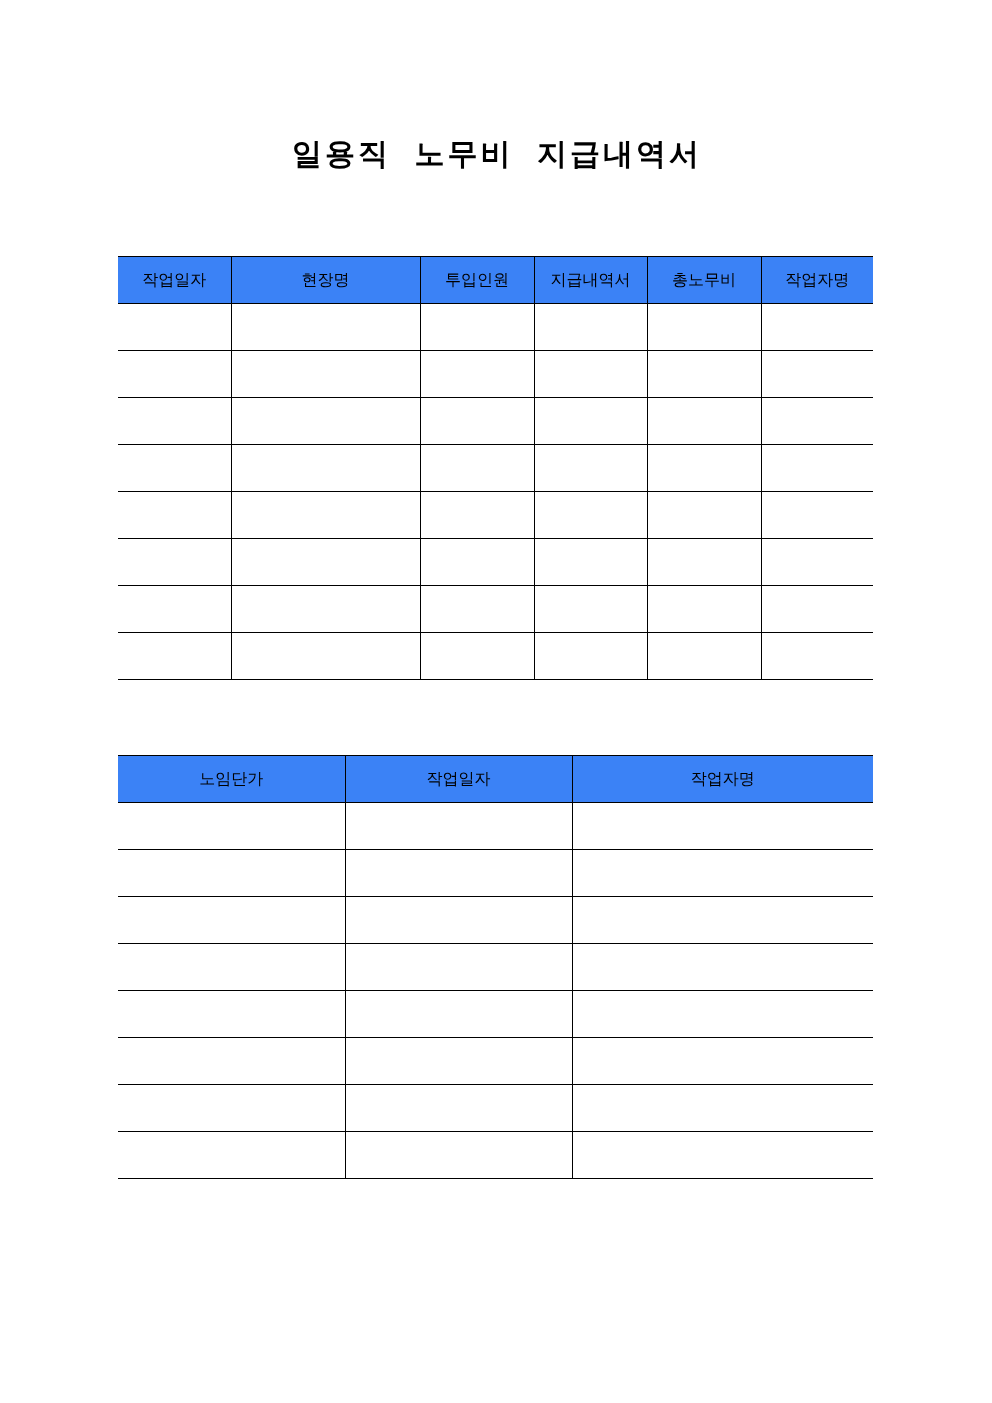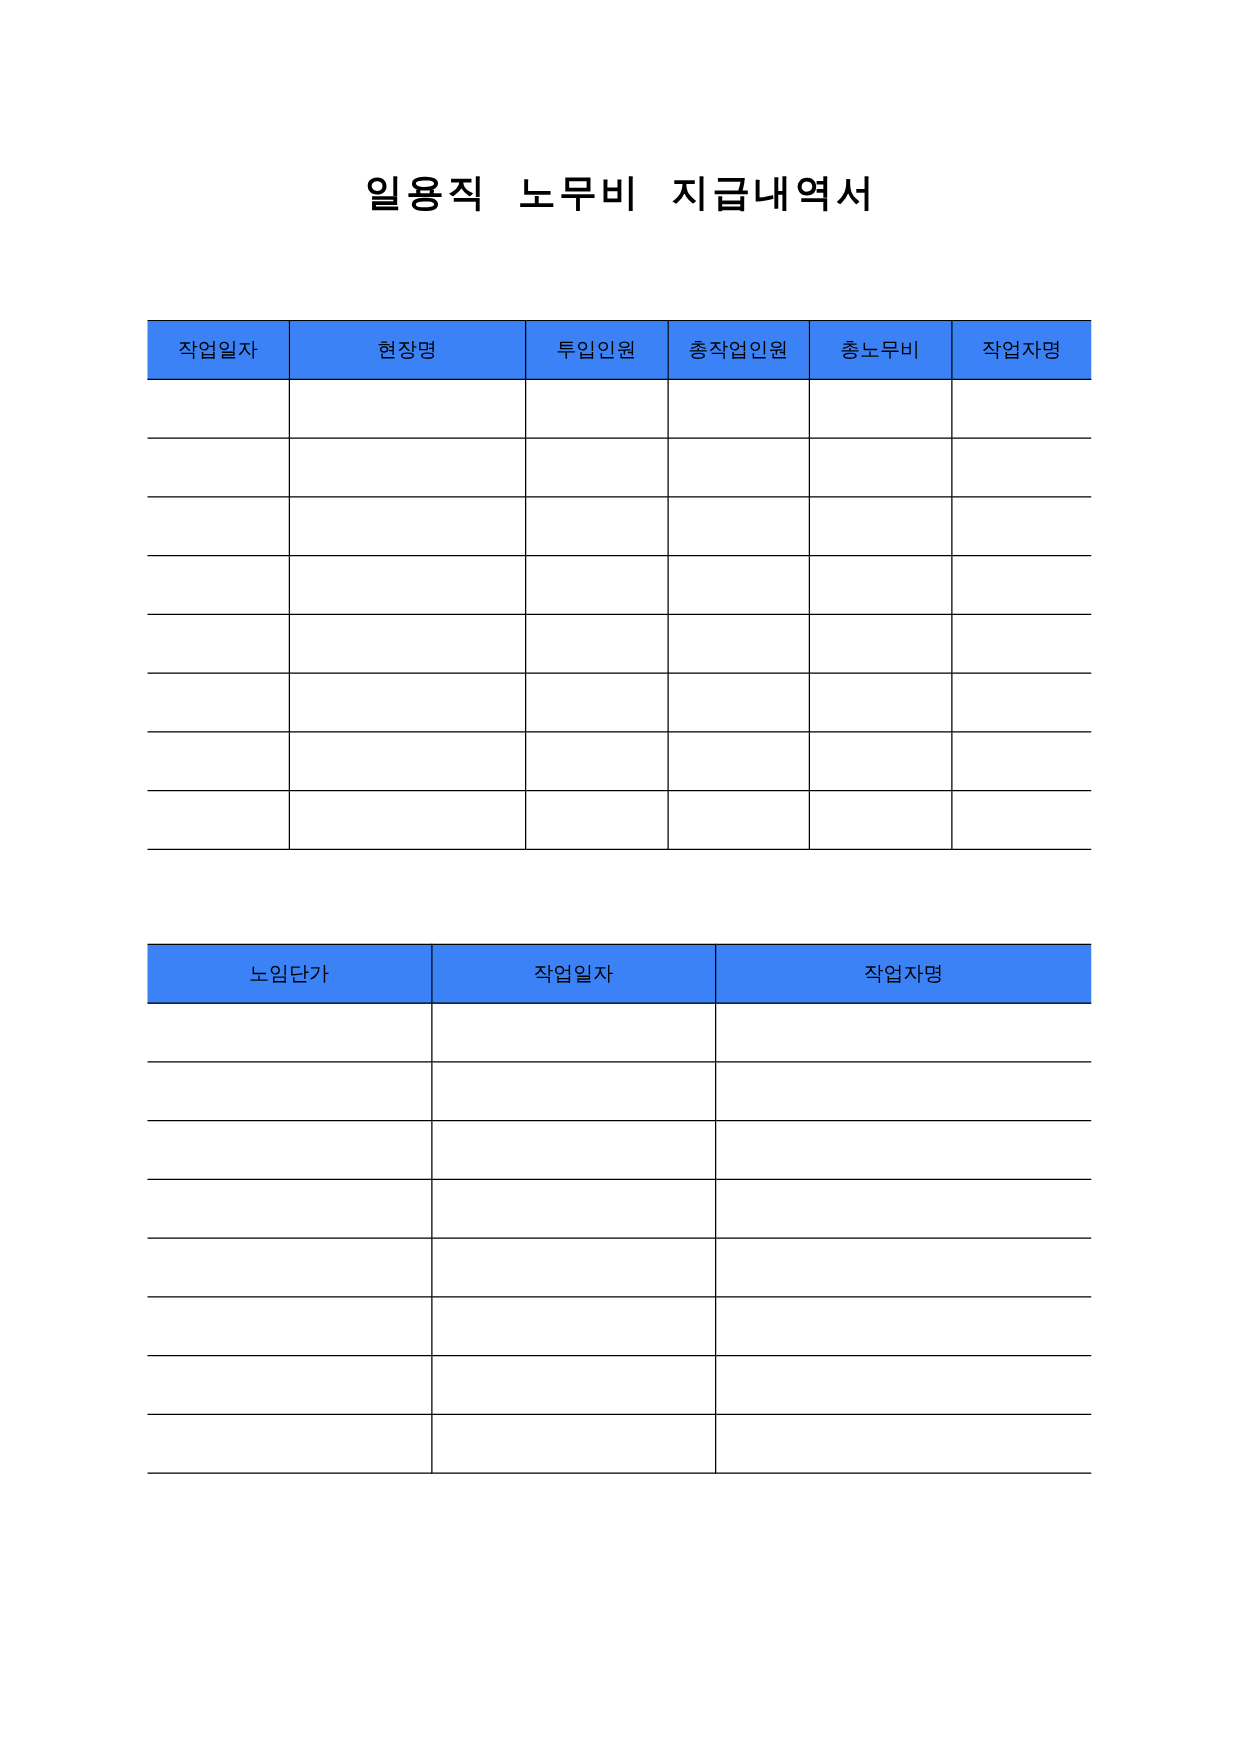--- a/index.html
+++ b/index.html
@@ -26,21 +26,21 @@
       <col style="width:114px">
       <col style="width:113px">
       <col style="width:114px">
       <col style="width:112px">
   </colgroup>
   <thead>
     <tr>
       <th>작업일자</th>
       <th>현장명</th>
       <th>투입인원</th>
-      <th>총작업인원</th>
+      <th>지급내역서</th>
       <th>총노무비</th>
       <th>작업자명</th>
     </tr>
   </thead>
   <tbody id="t1-body">
       <tr>
         <td></td>
         <td></td>
         <td></td>
         <td></td>

